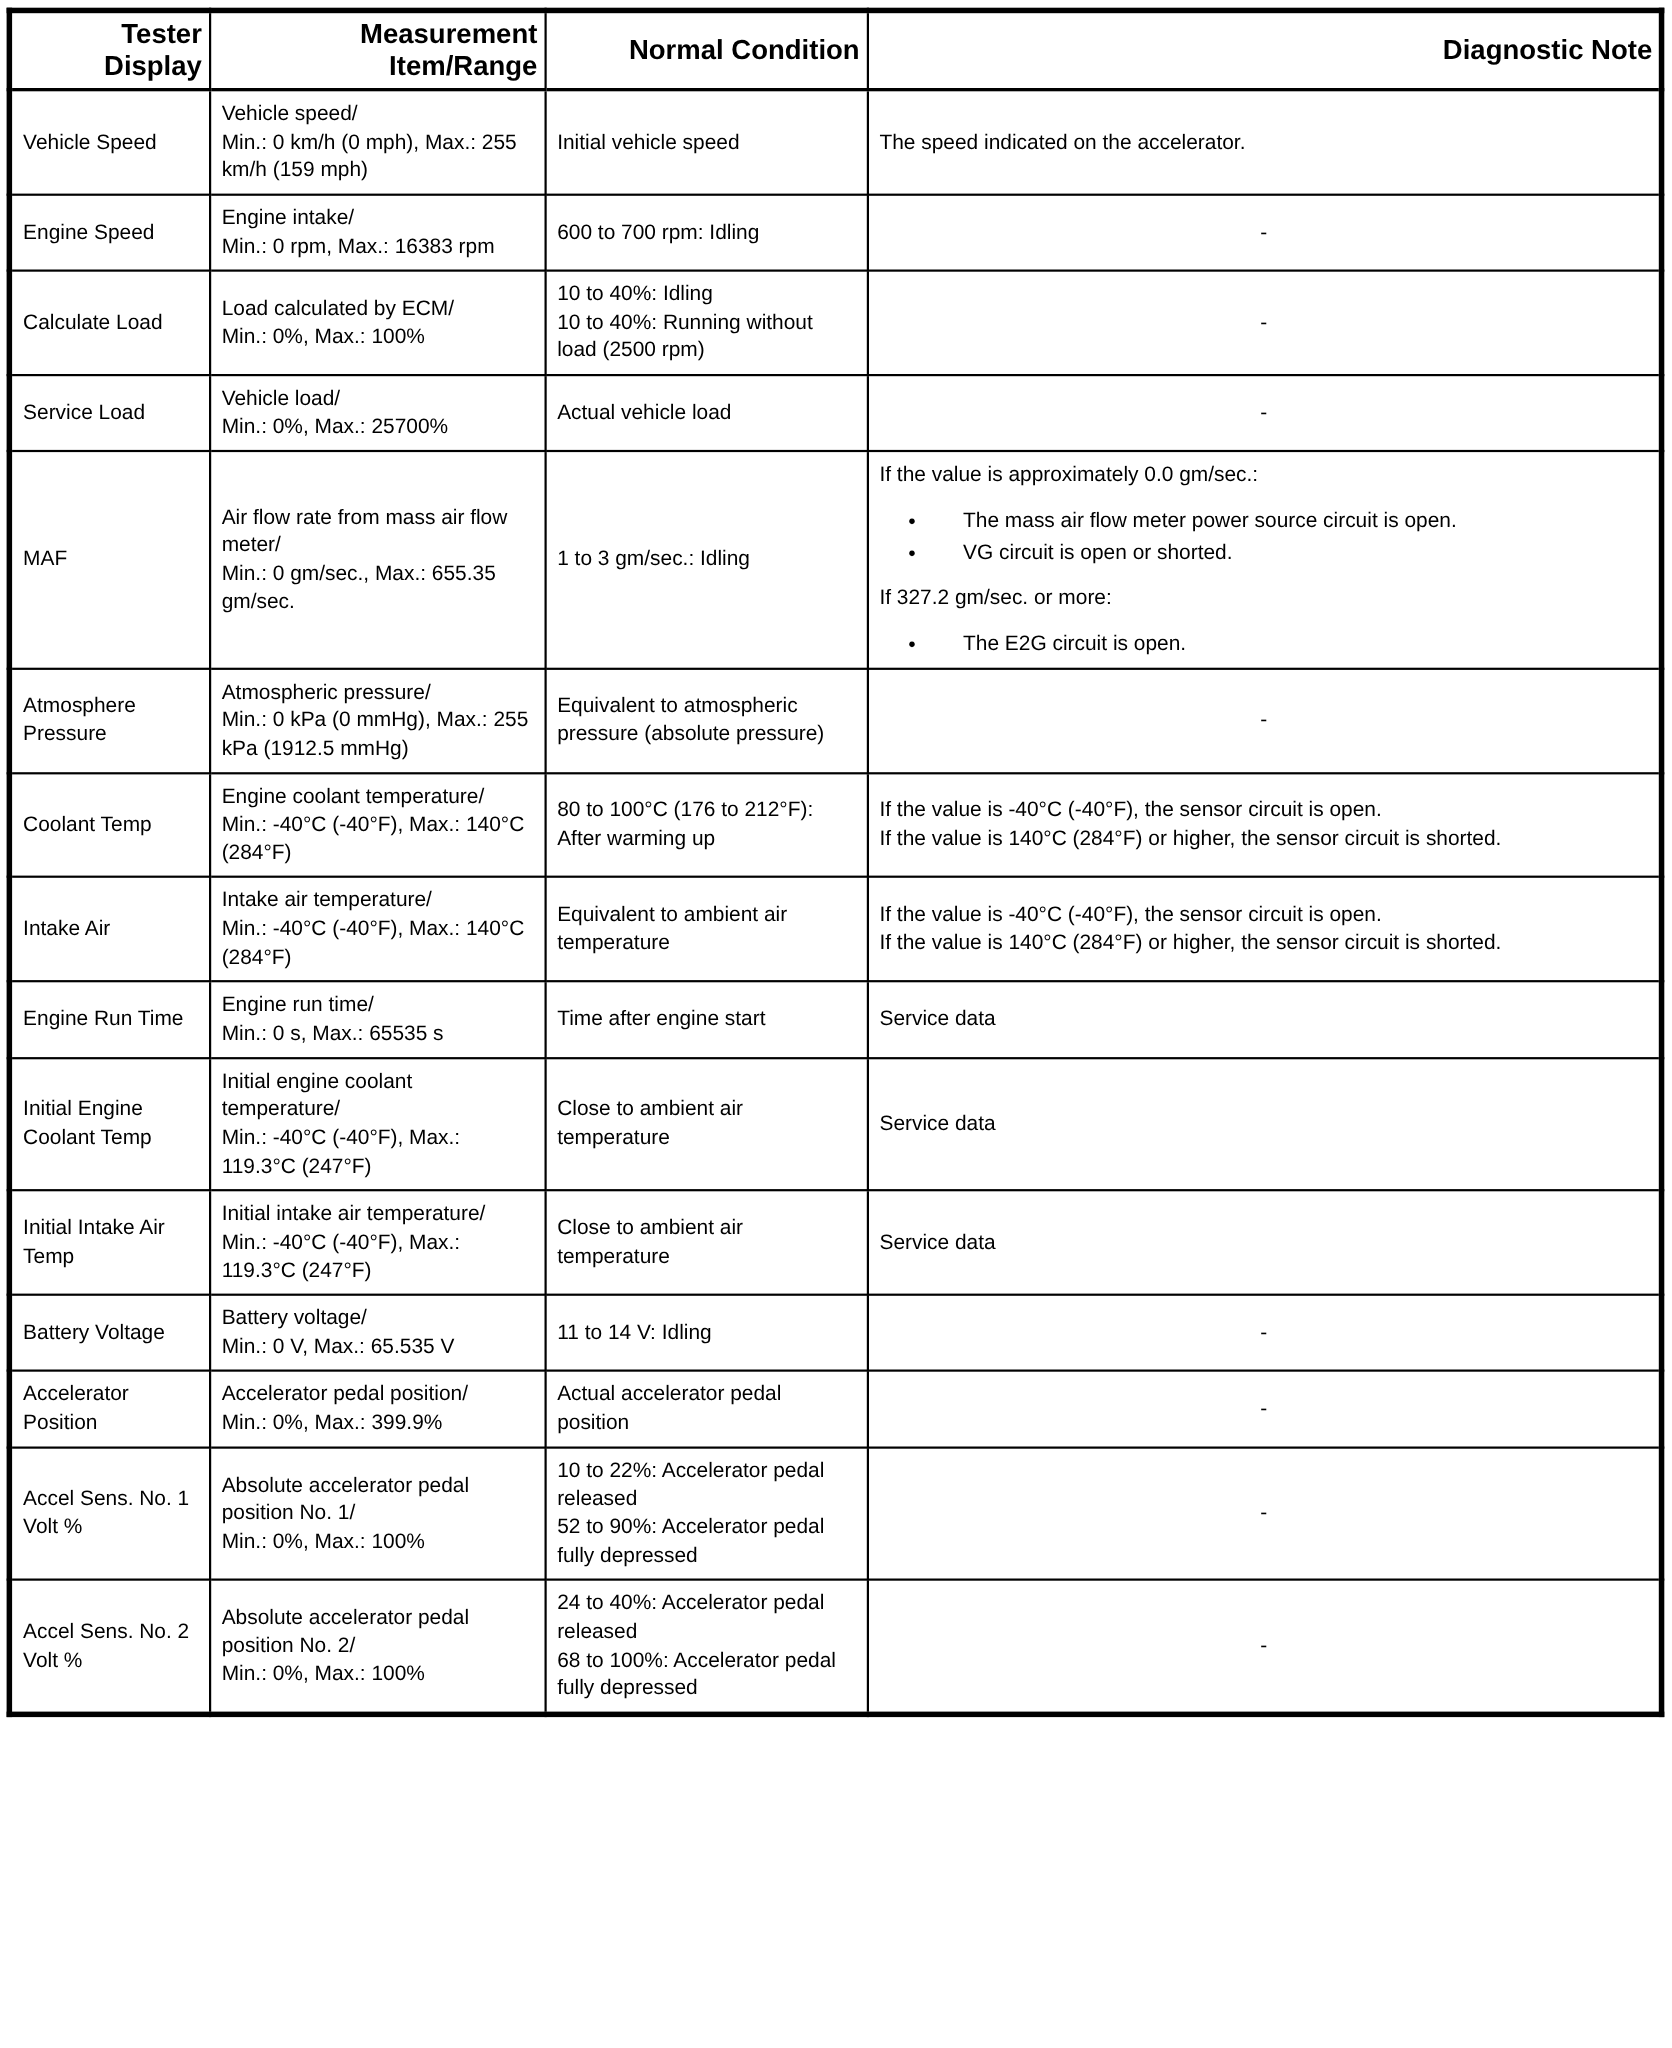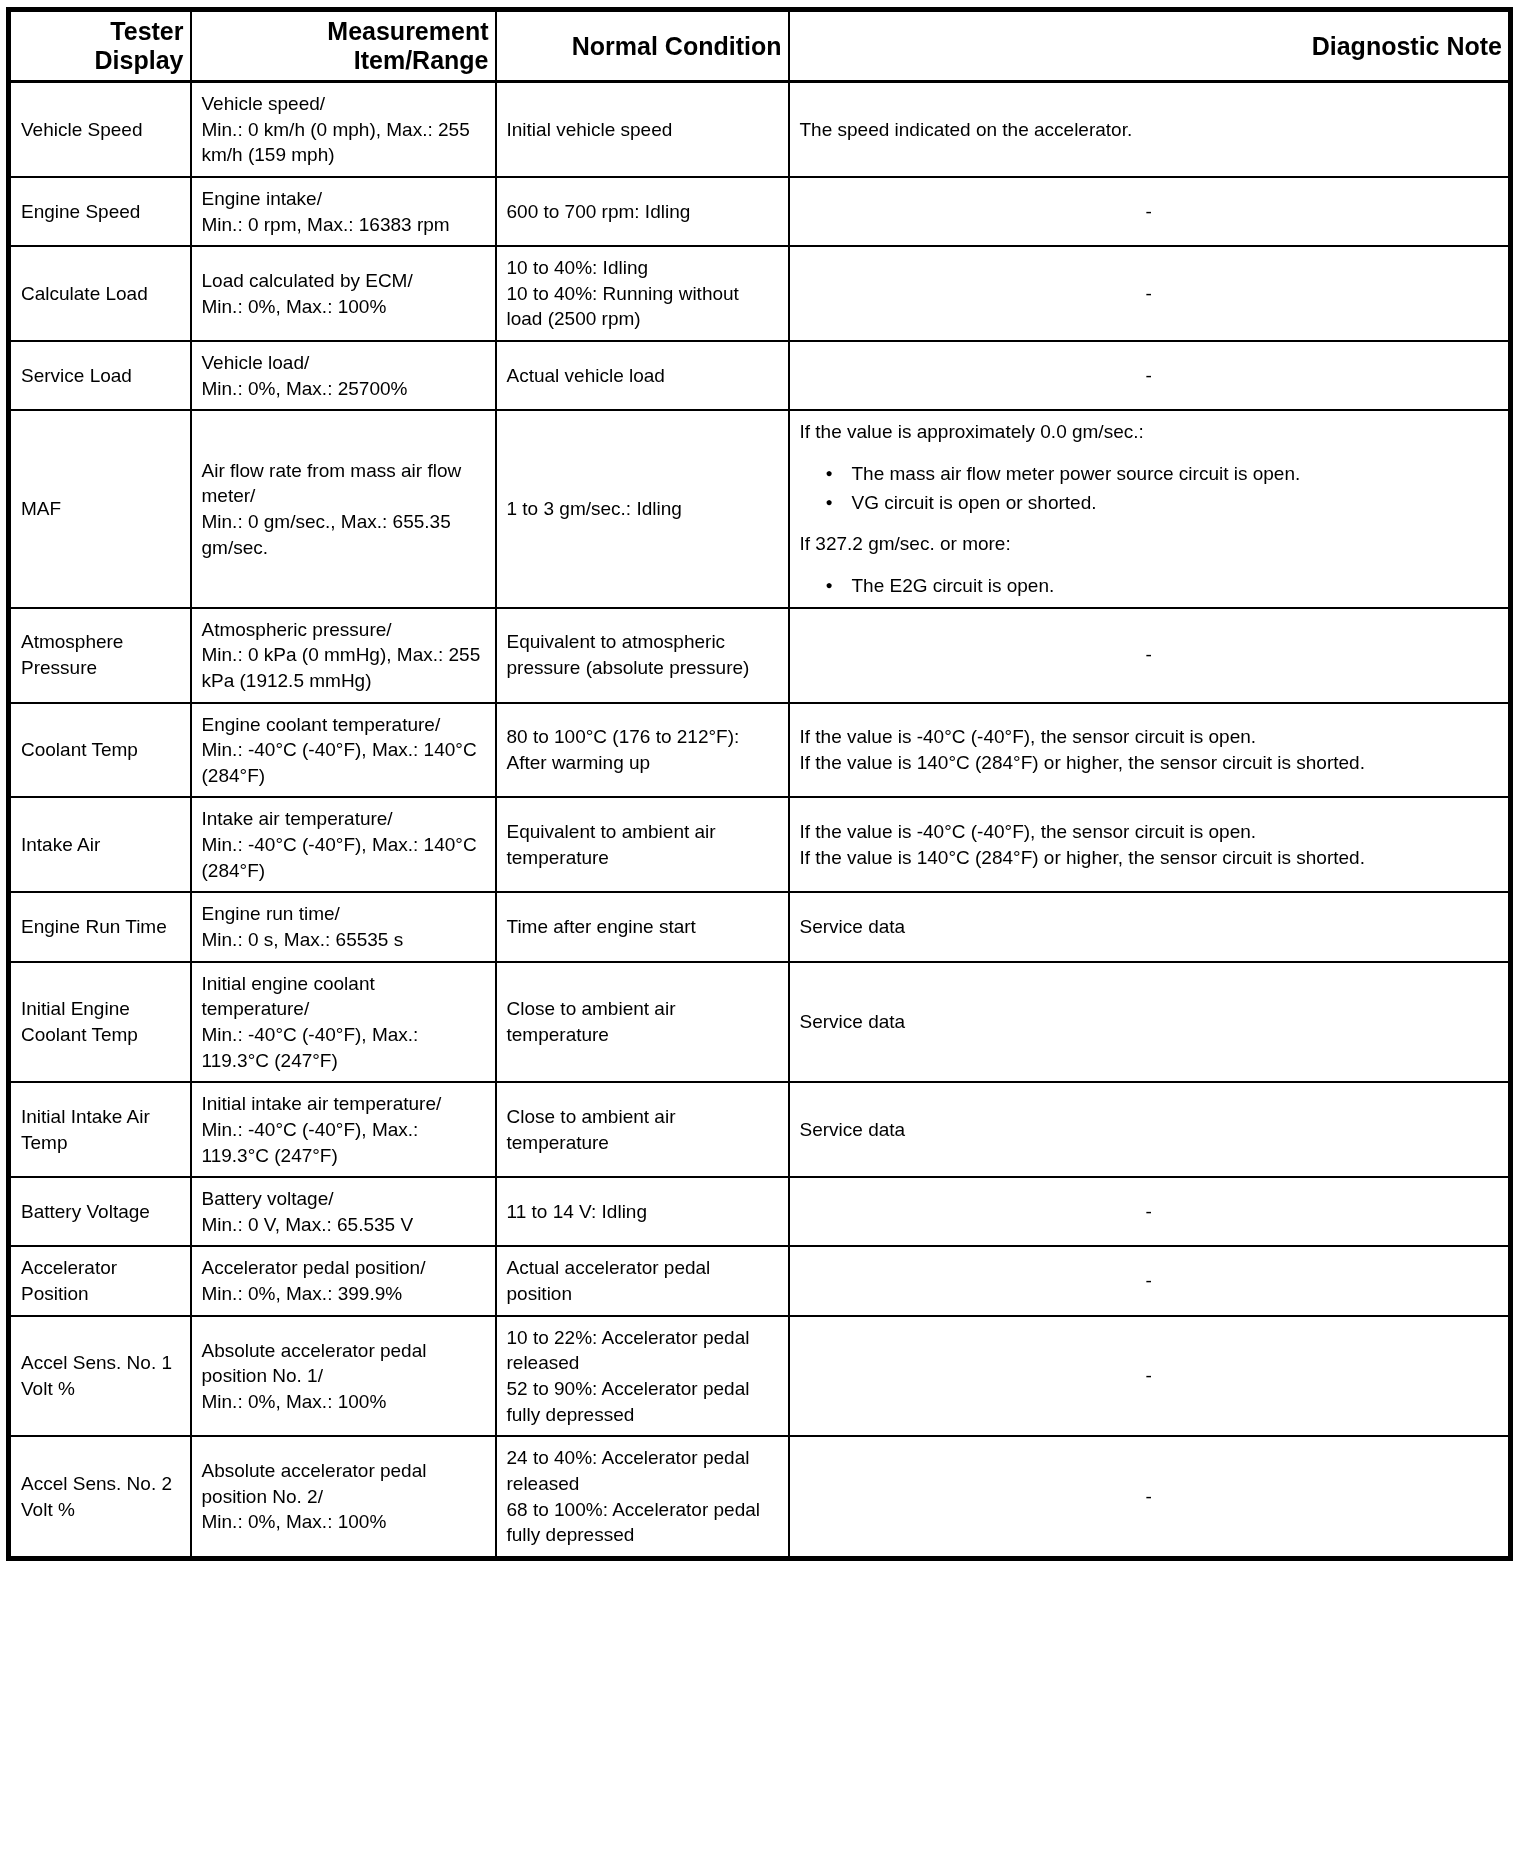--- a/index.html
+++ b/index.html
@@ -39,21 +39,21 @@
     vertical-align:middle;
     padding:8px 10px;
     text-align:left;
     overflow-wrap:break-word;
   }
   td.note-center{text-align:center;}
   .note-block + .note-block{margin-top:16px;}
   .bullet-item{display:flex;padding-left:26px;}
   .bullet-item + .bullet-item{margin-top:3px;}
   .bullet-glyph{flex:0 0 auto;width:26px;font-size:12px;line-height:25px;}
-  .bullet-text{flex:1;}
+  .bullet-text{flex:1;margin-left:24px;}
 </style>
 </head>
 <body>
 
 <div class="page">
   <table class="spec-table">
     <colgroup>
       <col class="c1">
       <col class="c2">
       <col class="c3">

